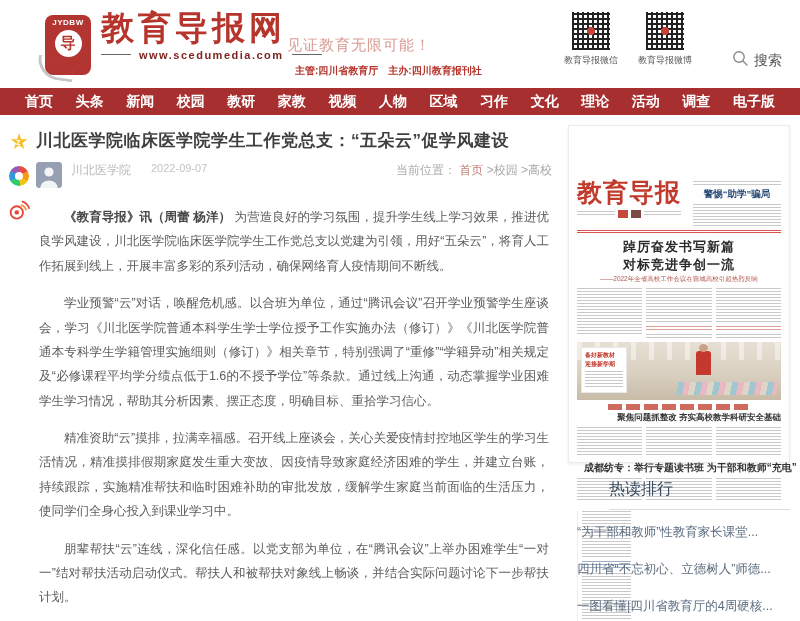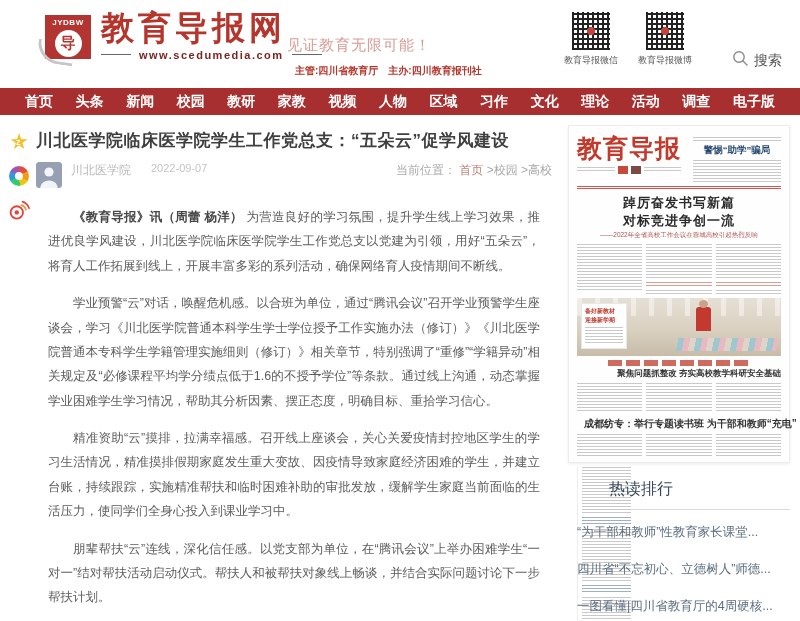--- a/index.html
+++ b/index.html
@@ -6,22 +6,22 @@
   html,body { background:#fff; }
   body {
     width:800px; height:621px; margin:0 auto; position:relative;
     font-family:"Liberation Sans","DejaVu Sans",sans-serif;
     overflow:hidden;
   }
   
   .header { position:relative; height:88px; background:#fff; }
   .logo-wrap { position:absolute; left:45px; top:9px; display:flex; align-items:flex-start; cursor:pointer; }
   .logo-badge {
-    position:relative; width:46px; height:44px; background:#b23531; color:#fff;
-    border-radius:0; text-align:center; margin-top:6px;
+    position:relative; width:46px; height:60px; background:#b23531; color:#fff;
+    border-radius:8px; text-align:center; margin-top:6px;
   }
   .logo-badge .jydbw { display:block; font-size:8px; font-weight:bold; letter-spacing:.5px; padding-top:3px; }
   .logo-badge .emblem {
     display:flex; align-items:center; justify-content:center;
     width:27px; height:27px; background:#fff; border-radius:50%;
     margin:3px auto 0; color:#b23531; font-size:15px; font-weight:bold;
     font-family:"DejaVu Serif","Liberation Serif",serif;
   }
   .logo-badge::after {
     content:""; position:absolute; left:-8px; bottom:-5px; width:34px; height:20px;
@@ -78,30 +78,30 @@
   .article-title { font-size:17px; font-weight:bold; color:#3f3f3f; letter-spacing:.5px; margin:4px 0 10px; }
   .meta-row { display:flex; align-items:flex-start; height:30px; margin-bottom:4px; }
   .avatar { width:26px; height:26px; border-radius:3px; overflow:hidden; flex:0 0 auto; }
   .author { color:#b9b9b9; font-size:12px; margin-left:9px; }
   .date { color:#c3c3c3; font-size:11px; margin-left:20px; }
   .breadcrumb { margin-left:auto; font-size:12px; color:#a9a9a9; }
   .breadcrumb .home { color:#c08077; cursor:pointer; }
   .breadcrumb .path { color:#a9a9a9; cursor:pointer; }
   .body-text p {
     font-size:12.5px; color:#5c5c5c; line-height:1.95; text-align:justify;
-    text-indent:2em; margin:13px 12px;
+    text-indent:2em; margin:13px 3px;
   }
   .body-text p b { color:#474747; }
   
   .sidebar { width:226px; }
   .paper {
     width:222px; height:338px; background:#fefefe; border:1px solid #ececec;
     box-shadow:0 1px 3px rgba(0,0,0,.08); padding:9px 8px; cursor:pointer;
   }
-  .np-top { display:flex; gap:12px; }
+  .np-top { display:flex; gap:12px;margin-top:44px; }
   .np-masthead {
     font-family:"DejaVu Serif","Liberation Serif",serif;
     color:#c13a2b; font-size:25px; font-weight:bold; letter-spacing:1px; line-height:1.1;
     white-space:nowrap;
   }
   .np-mast-sub { margin-top:3px; display:flex; align-items:center; gap:3px; }
   .np-mast-sub .tl { flex:1; height:5px; }
   .np-block-red { width:10px; height:8px; background:#c64a3c; }
   .np-block-dark { width:10px; height:8px; background:#7c4a44; }
   .np-topright { flex:1; padding-top:2px; }

